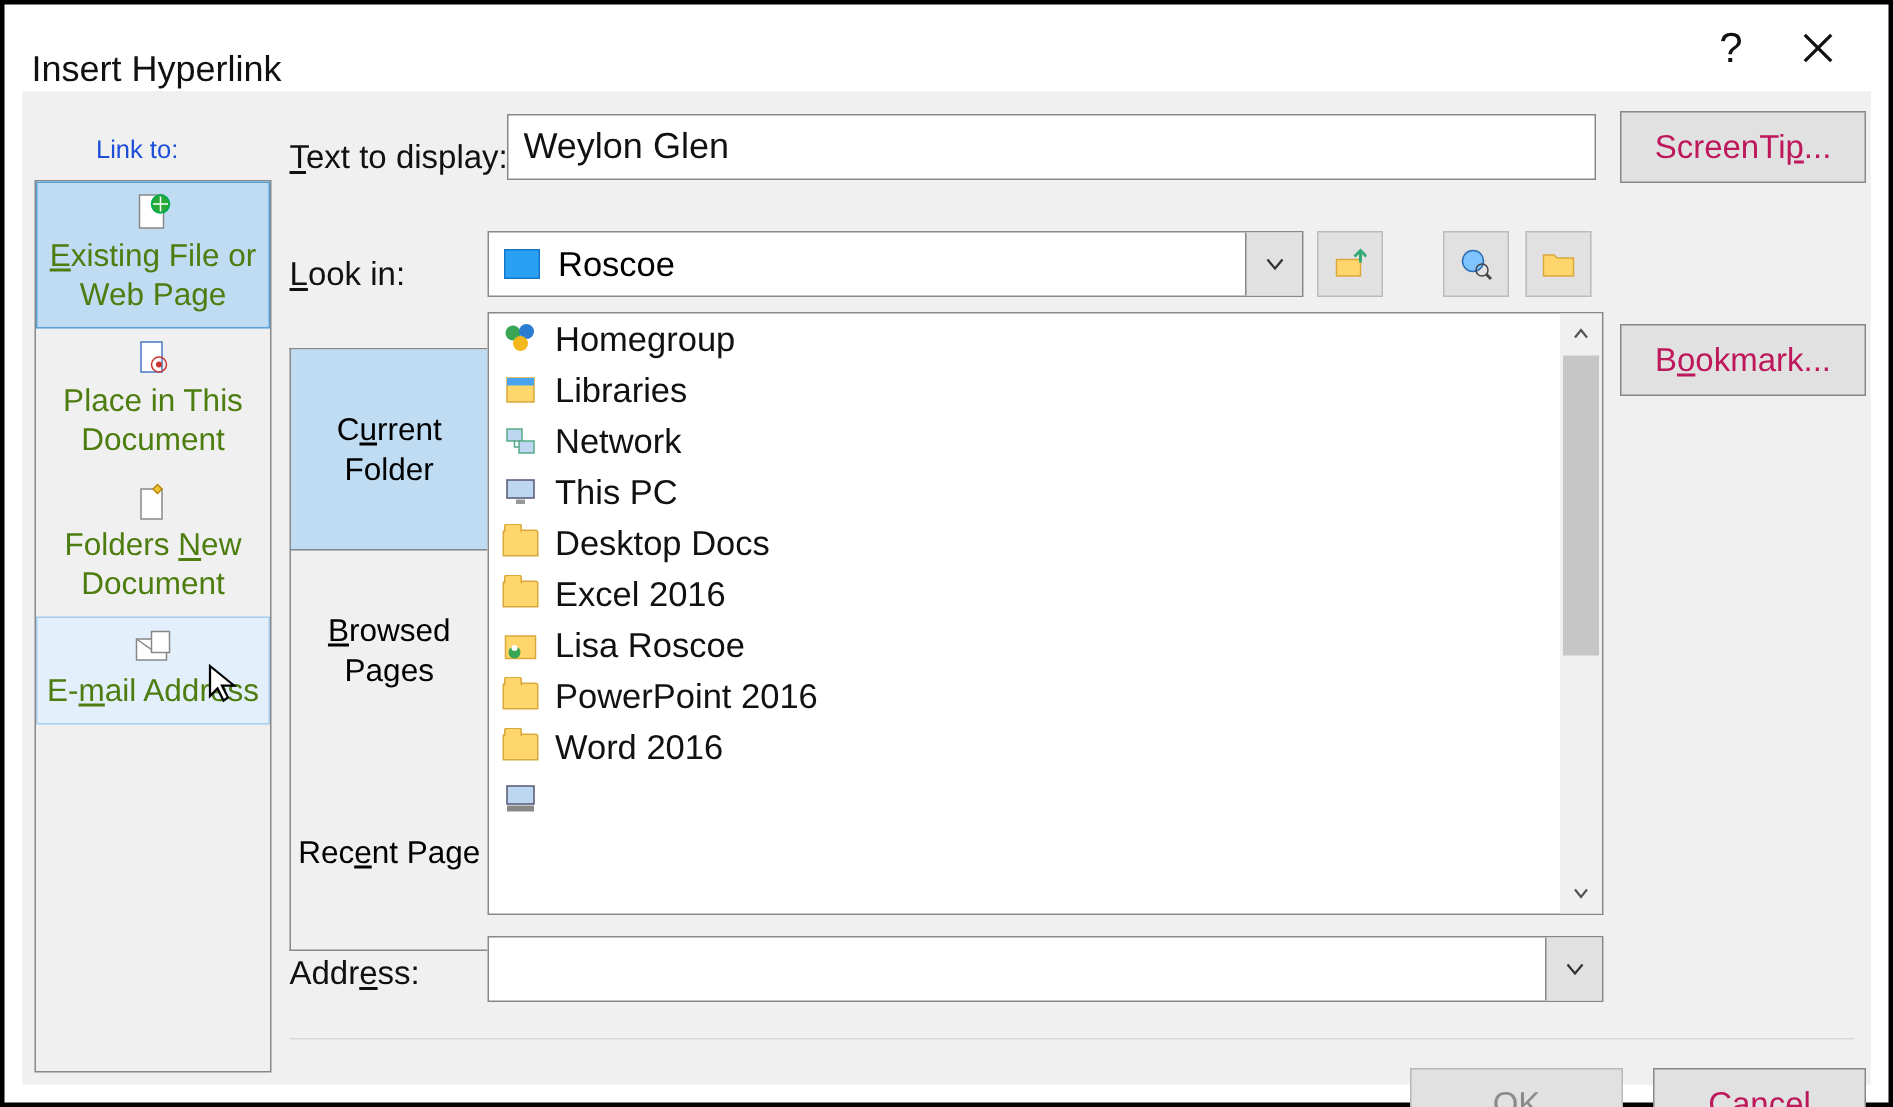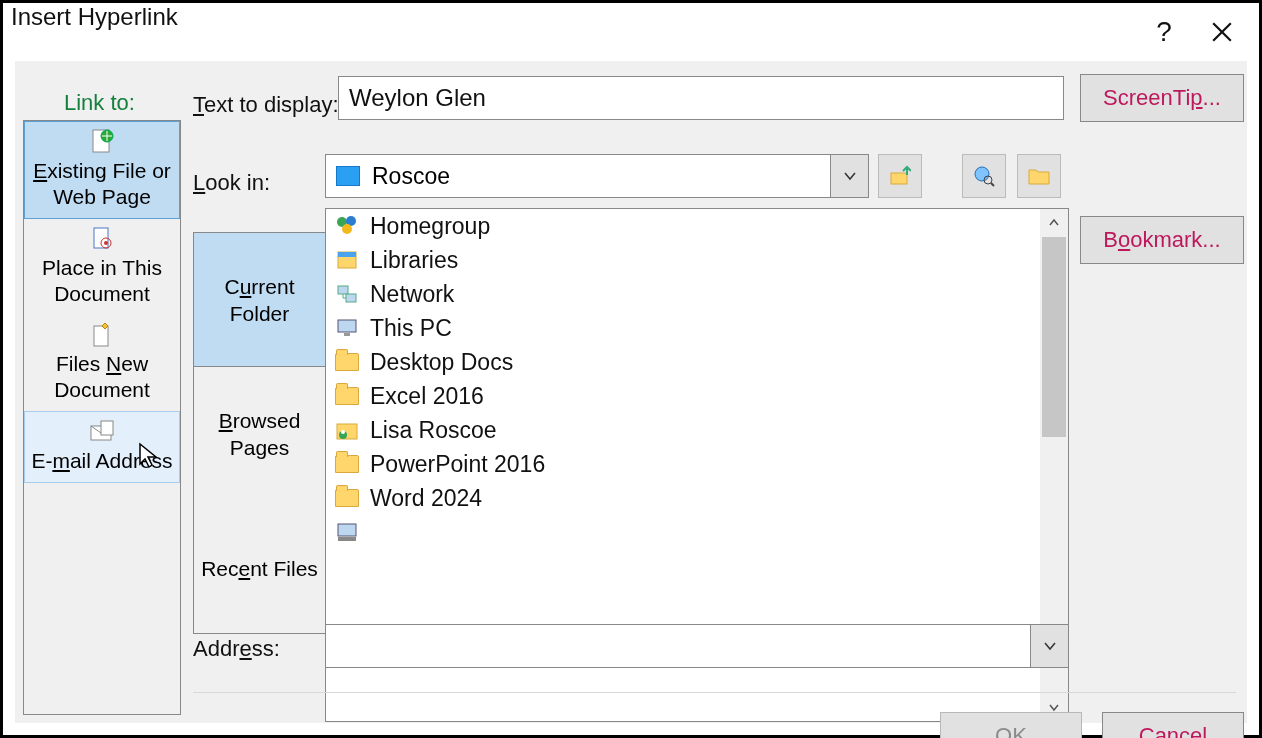--- a/index.html
+++ b/index.html
@@ -2,36 +2,36 @@
 <html><head>
 <meta charset="utf-8">
 <style>
   * { box-sizing: border-box; font-family: "Segoe UI", Tahoma, sans-serif; }
   html, body { margin:0; padding:0; }
   body { background:#fff; }
   .window {
     width:1262px; height:738px; border:3px solid #000; background:#fff; position:relative;
   }
   .titlebar {
-    height:58px; display:flex; align-items:flex-start; padding:0 8px;
+    height:58px; display:flex; align-items:flex-end; padding:0 18px;
   }
   .titlebar .title { font-size:24px; color:#111; }
   .titlebar .spacer { flex:1; }
   .title-btn { width:58px; height:58px; display:flex; align-items:center; justify-content:center; font-size:24px; color:#111; }
   .title-btn.help { font-size:28px; font-weight:400;}
   .title-btn.close svg { width:22px; height:22px; }
   .client {
     position:absolute; left:12px; right:12px; top:58px; bottom:12px;
     background:#f0f0f0; border:1px solid #f0f0f0;
   }
-  .linkto-label { position:absolute; left:48px; top:28px; font-size:22px; color:#15803d; }
+  .linkto-label { position:absolute; left:48px; top:28px; font-size:17px; color:#1d4ed8; }
   .sidebar {
     position:absolute; left:7px; top:58px; width:158px; bottom:7px; border:1px solid #888; background:#f0f0f0;
   }
-  .side-item { width:100%; text-align:center; padding:6px 4px 8px 4px; font-size:21px; color:#000000; line-height:26px; cursor:default; position:relative;}
+  .side-item { width:100%; text-align:center; padding:6px 4px 8px 4px; font-size:21px; color:#4d7c0f; line-height:26px; cursor:default; position:relative;}
   .side-item.selected { background:#c0dcf3; border:1px solid #5aa1d8;}
   .side-item.hover { background:#e3effb; border:1px solid #a8cdec;}
   .side-item .ico { display:block; margin:0 auto 2px auto; width:28px; height:28px;}
   .accel { text-decoration: underline; }
 
   .lbl { font-size:22px; color:#111; }
   .text-to-display-label { position:absolute; left:177px; top:30px; }
   .text-to-display-input {
     position:absolute; left:322px; top:14px; width:726px; height:44px; border:1px solid #888; background:#fff;
     font-size:24px; padding:0 10px; color:#111;
@@ -55,21 +55,21 @@
   .tool-up{left:862px;} .tool-web{left:946px;} .tool-folder{left:1001px;}
 
   .nav-folder {
     position:absolute; left:177px; top:146px; width:132px; height:402px; border:1px solid #888; border-right:none; background:#f0f0f0;margin-top:24px;
   }
   .nav-tab { width:100%; height:134px; display:flex; align-items:center; justify-content:center; text-align:center; font-size:21px; line-height:27px;}
   .nav-tab.sel { background:#c0dcf3; border-bottom:1px solid #888;}
   .nav-tab + .nav-tab { }
 
   .file-pane {
-    position:absolute; left:309px; top:146px; width:744px; height:514px; border:1px solid #888; background:#fff; overflow:hidden;
+    position:absolute; left:309px; top:146px; width:744px; height:402px; border:1px solid #888; background:#fff; overflow:hidden;
   }
   .file-list { position:absolute; left:0; top:0; right:28px; bottom:0; overflow:hidden;}
   .file-item { display:flex; align-items:center; height:34px; padding-left:8px; font-size:23px; color:#111;}
   .file-item .fi-icon { width:26px; height:26px; margin-right:10px; display:flex; align-items:center; justify-content:center;}
   .folder-ic { width:24px; height:18px; background:#ffd66b; border:1px solid #d9a93c; border-radius:2px 2px 0 0; position:relative;}
   .folder-ic:before{content:"";position:absolute;left:0;top:-5px;width:10px;height:5px;background:#ffd66b;border:1px solid #d9a93c;border-bottom:none;border-radius:2px 2px 0 0;}
   .scroll-track { position:absolute; right:0; top:0; width:28px; height:100%; background:#f0f0f0;}
   .scroll-btn { position:absolute; left:0; width:28px; height:28px; background:#f0f0f0; display:flex; align-items:center; justify-content:center;}
   .scroll-btn.top{top:0;} .scroll-btn.bot{bottom:0;}
   .scroll-thumb { position:absolute; left:2px; top:28px; width:24px; height:200px; background:#c6c6c6;}
@@ -126,21 +126,21 @@
         <span>Place in This</span><br>
         <span>Document</span>
       </div>
       <div class="side-item">
         <span class="ico">
           <svg viewBox="0 0 28 28">
               <rect x="6" y="5" width="14" height="20" fill="#fff" stroke="#888"></rect>
               <path d="M17 2 l3 3 l-3 3 l-3 -3 z" fill="#f4c430" stroke="#b8860b"></path>
             </svg>
         </span>
-        <span>Files </span><span class="accel">N</span><span>ew</span><br>
+        <span>Folders </span><span class="accel">N</span><span>ew</span><br>
         <span>Document</span>
       </div>
       <div class="side-item hover">
         <span class="ico">
           <svg viewBox="0 0 28 28">
               <rect x="3" y="8" width="20" height="14" fill="#fff" stroke="#888"></rect>
               <path d="M3 8 l10 7 l10 -7" fill="none" stroke="#888"></path>
               <rect x="13" y="3" width="12" height="14" fill="#fff" stroke="#888"></rect>
             </svg>
         </span>
@@ -189,21 +189,21 @@
       </div>
 
     <div class="nav-folder">
       <div class="nav-tab sel">
           <div><span>C</span><span class="accel">u</span><span>rrent</span><br><span>Folder</span></div>
         </div>
       <div class="nav-tab">
           <div><span class="accel">B</span><span>rowsed</span><br><span>Pages</span></div>
         </div>
       <div class="nav-tab">
-          <div><span>Rec</span><span class="accel">e</span><span>nt Files</span></div>
+          <div><span>Rec</span><span class="accel">e</span><span>nt Page</span></div>
         </div>
     </div>
 
     <div class="file-pane">
       <div class="file-list" id="file-list">
           <div class="file-item">
             <span class="fi-icon">
               <svg width="24" height="24" viewBox="0 0 24 24">
                 <circle cx="7" cy="8" r="5" fill="#3aa655"></circle>
                 <circle cx="16" cy="7" r="5" fill="#2a7dd1"></circle>
@@ -265,21 +265,21 @@
           <div class="file-item">
             <span class="fi-icon">
               <div class="folder-ic"></div>
             </span>
             <span>PowerPoint 2016</span>
           </div>
           <div class="file-item">
             <span class="fi-icon">
               <div class="folder-ic"></div>
             </span>
-            <span>Word 2024</span>
+            <span>Word 2016</span>
           </div>
           <div class="file-item">
             <span class="fi-icon">
               <svg width="24" height="24" viewBox="0 0 24 24">
                 <rect x="3" y="4" width="18" height="12" fill="#bcd7ef" stroke="#557"></rect>
                 <rect x="3" y="17" width="18" height="4" fill="#888"></rect>
               </svg>
             </span>
           </div>
         </div>

